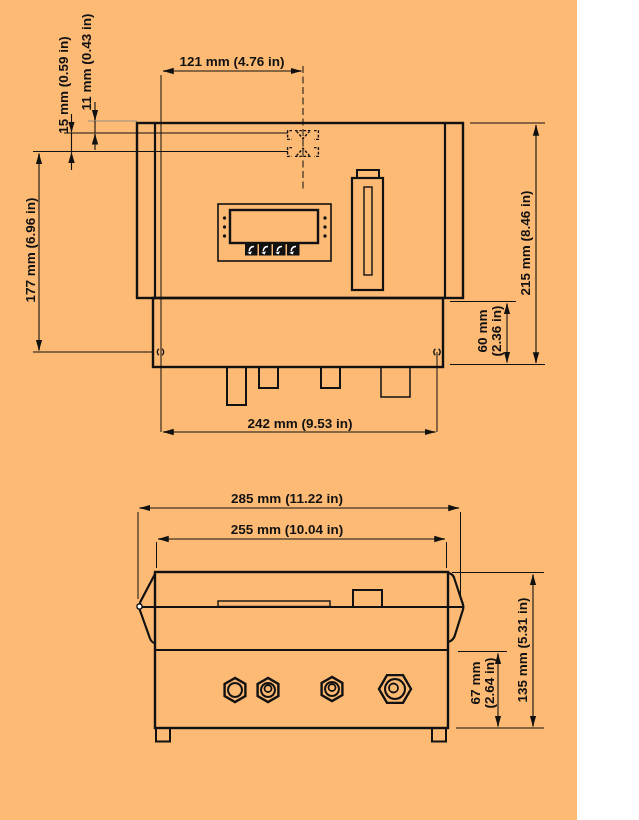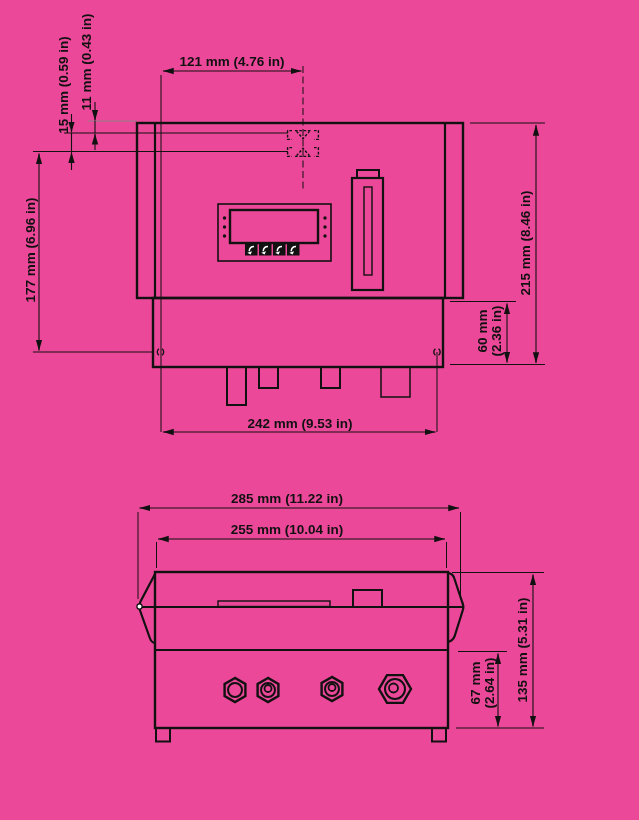--- a/index.html
+++ b/index.html
@@ -1,16 +1,16 @@
 <!DOCTYPE html>
 <html><head>
 <meta charset="utf-8">
 <style>
   html,body{margin:0;padding:0;background:#fff;}
-  .page{position:relative;width:639px;height:820px;background:#ec4899;overflow:hidden;
+  .page{position:relative;width:577px;height:820px;background:#fdba74;overflow:hidden;
         font-family:"Liberation Sans", sans-serif;}
   svg{position:absolute;left:0;top:0;}
   text{font-family:"Liberation Sans","DejaVu Sans",sans-serif;
        font-size:13.5px;font-weight:bold;fill:#111;}
 </style>
 </head>
 <body>
 
 <div class="page">
 <svg width="639" height="820" viewBox="0 0 639 820">

